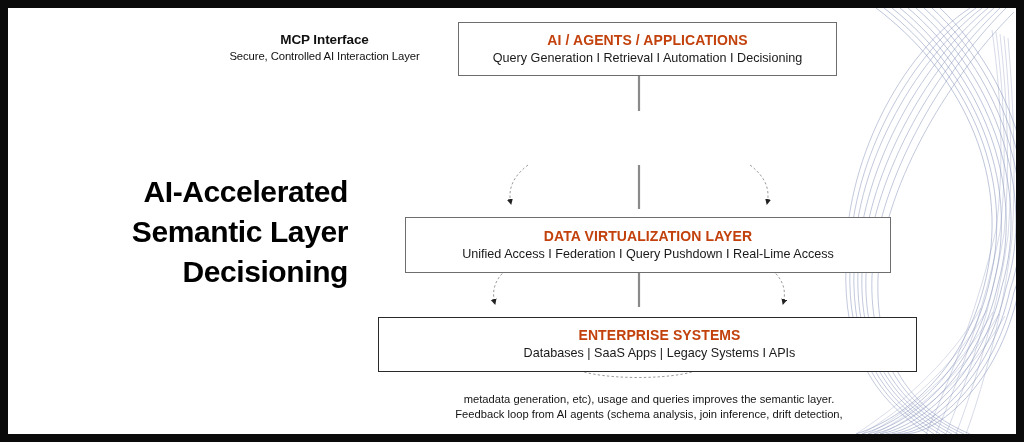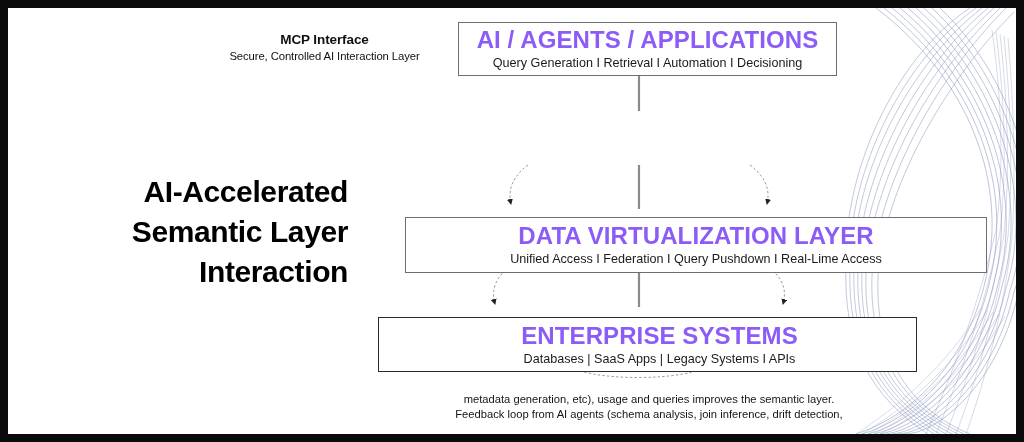--- a/index.html
+++ b/index.html
@@ -89,39 +89,39 @@
     border: 1.6px solid #6e6e6e;
     display: flex;
     flex-direction: column;
     align-items: center;
     justify-content: center;
   }
   .layer-box.dark {
     border-color: #2a2a2a;
   }
   .layer-title {
-    font-size: 24px;
+    font-size: 14px;
     font-weight: bold;
-    color: #8b5cf6;
+    color: #c2410c;
     letter-spacing: 0.1px;
     line-height: 1.1;
     white-space: nowrap;
   }
   .layer-sub {
     font-size: 12.6px;
     font-weight: normal;
     color: #1a1a1a;
     margin-top: 3px;
     line-height: 1.15;
     white-space: nowrap;
   }
 
   #box-ai        { left: 450px; top: 14px;  width: 379px; height: 54px; }
   #box-semantic  { left: 423px; top: 111px; width: 433px; height: 54px; }
-  #box-dv        { left: 397px; top: 209px; width: 582px; height: 56px; }
+  #box-dv        { left: 397px; top: 209px; width: 486px; height: 56px; }
   #box-enterprise{ left: 370px; top: 309px; width: 539px; height: 55px; padding-left: 24px; }
 
   
   .connectors {
     position: absolute;
     left: 0;
     top: 0;
     width: 1008px;
     height: 426px;
     pointer-events: none;
@@ -200,21 +200,21 @@
       <line x1="631" y1="257" x2="631" y2="299" stroke="#8a8a8a" stroke-width="2.2"></line>
       <path d="M 505 257 C 487 268 483 282 487 296" fill="none" stroke="#9b9b9b" stroke-width="1" stroke-dasharray="2.4 2.2" marker-end="url(#ah)"></path>
       <path d="M 757 257 C 775 268 779 282 775 296" fill="none" stroke="#9b9b9b" stroke-width="1" stroke-dasharray="2.4 2.2" marker-end="url(#ah)"></path>
 
       <path d="M 700 356 C 686 374 574 374 560 356" fill="none" stroke="#9b9b9b" stroke-width="1" stroke-dasharray="2.4 2.2" marker-end="url(#ah)"></path>
     </svg>
 
     <div class="main-title">
       <div>AI-Accelerated</div>
       <div>Semantic Layer</div>
-      <div>Interaction</div>
+      <div>Decisioning</div>
     </div>
 
     <div class="mcp-block">
       <div class="mcp-title">MCP Interface</div>
       <div class="mcp-sub">Secure, Controlled AI Interaction Layer</div>
     </div>
 
     <div class="layer-box" id="box-ai">
       <div class="layer-title">AI /  AGENTS / APPLICATIONS</div>
       <div class="layer-sub">Query Generation I Retrieval I Automation I Decisioning</div>

